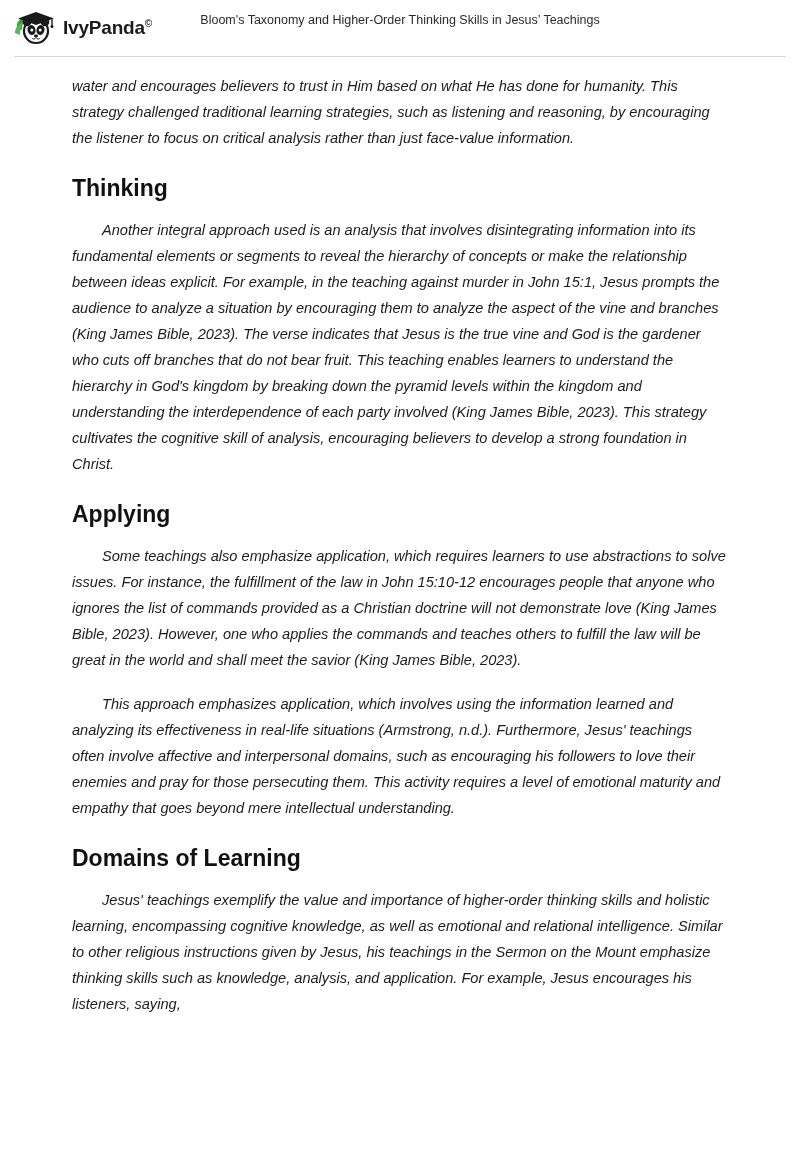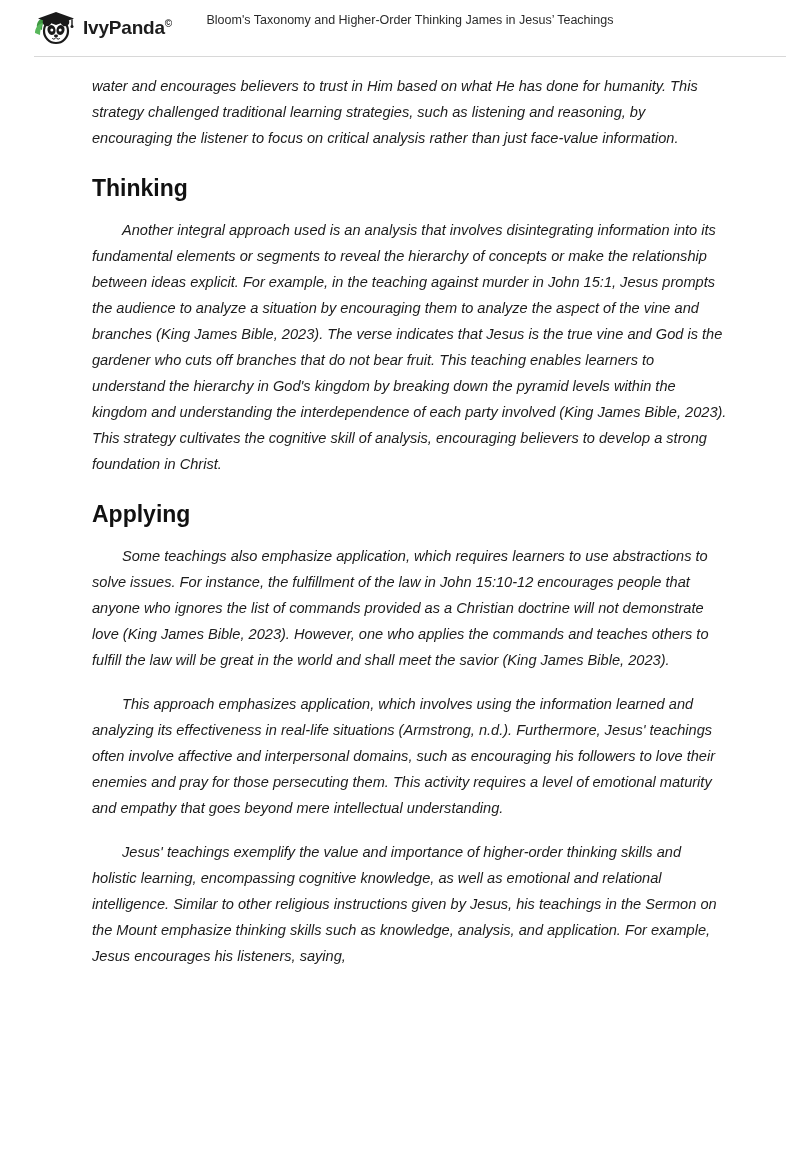--- a/index.html
+++ b/index.html
@@ -14,21 +14,20 @@
     color: #1a1a1a;
     position: relative;
     overflow: hidden;
   }
 
   .page {
     position: relative;
     width: 800px;
     height: 1160px;
     box-sizing: border-box;
-    padding-left: 20px;
   }
 
   
   .header {
     position: relative;
     height: 56px;
     display: flex;
     align-items: center;
     padding: 0 14px;
     box-sizing: border-box;
@@ -144,38 +143,39 @@
           <path d="M22 28.6 C20.6 30.6, 18.8 30.4, 18.2 29.2" stroke="#1a1a1a" stroke-width="1" fill="none"></path>
           <path d="M22 28.6 C23.4 30.6, 25.2 30.4, 25.8 29.2" stroke="#1a1a1a" stroke-width="1" fill="none"></path>
 
           <path d="M22 3 L40 9.5 L22 16 L4 9.5 Z" fill="#1a1a1a"></path>
           <path d="M38 10.2 L38 17" stroke="#1a1a1a" stroke-width="1.4"></path>
           <circle cx="38" cy="17.6" r="1.5" fill="#1a1a1a"></circle>
         </svg>
       </span>
       <span class="brand-name"><span>IvyPanda</span><span class="reg">©</span></span>
     </div>
-    <div class="header-title">Bloom's Taxonomy and Higher-Order Thinking James in Jesus’ Teachings</div>
+    <div class="header-title">Bloom's Taxonomy and Higher-Order Thinking Skills in Jesus’ Teachings</div>
   </div>
 
   <hr class="rule">
 
   <div class="content">
 
     <p class="para">water and encourages believers to trust in Him based on what He has done for humanity. This strategy challenged traditional learning strategies, such as listening and reasoning, by encouraging the listener to focus on critical analysis rather than just face-value information.</p>
 
     <h2 class="heading">Thinking</h2>
 
     <p class="para indent">Another integral approach used is an analysis that involves disintegrating information into its fundamental elements or segments to reveal the hierarchy of concepts or make the relationship between ideas explicit. For example, in the teaching against murder in John 15:1, Jesus prompts the audience to analyze a situation by encouraging them to analyze the aspect of the vine and branches (King James Bible, 2023). The verse indicates that Jesus is the true vine and God is the gardener who cuts off branches that do not bear fruit. This teaching enables learners to understand the hierarchy in God's kingdom by breaking down the pyramid levels within the kingdom and understanding the interdependence of each party involved (King James Bible, 2023). This strategy cultivates the cognitive skill of analysis, encouraging believers to develop a strong foundation in Christ.</p>
 
     <h2 class="heading">Applying</h2>
 
     <p class="para indent">Some teachings also emphasize application, which requires learners to use abstractions to solve issues. For instance, the fulfillment of the law in John 15:10-12 encourages people that anyone who ignores the list of commands provided as a Christian doctrine will not demonstrate love (King James Bible, 2023). However, one who applies the commands and teaches others to fulfill the law will be great in the world and shall meet the savior (King James Bible, 2023).</p>
 
     <p class="para indent">This approach emphasizes application, which involves using the information learned and analyzing its effectiveness in real-life situations (Armstrong, n.d.). Furthermore, Jesus' teachings often involve affective and interpersonal domains, such as encouraging his followers to love their enemies and pray for those persecuting them. This activity requires a level of emotional maturity and empathy that goes beyond mere intellectual understanding.</p>
 
+    <h2 class="heading">Domains of Learning</h2>
 
     <p class="para indent">Jesus' teachings exemplify the value and importance of higher-order thinking skills and holistic learning, encompassing cognitive knowledge, as well as emotional and relational intelligence. Similar to other religious instructions given by Jesus, his teachings in the Sermon on the Mount emphasize thinking skills such as knowledge, analysis, and application. For example, Jesus encourages his listeners, saying,</p>
 
   </div>
 
 
 </div>
 
 </body></html>

